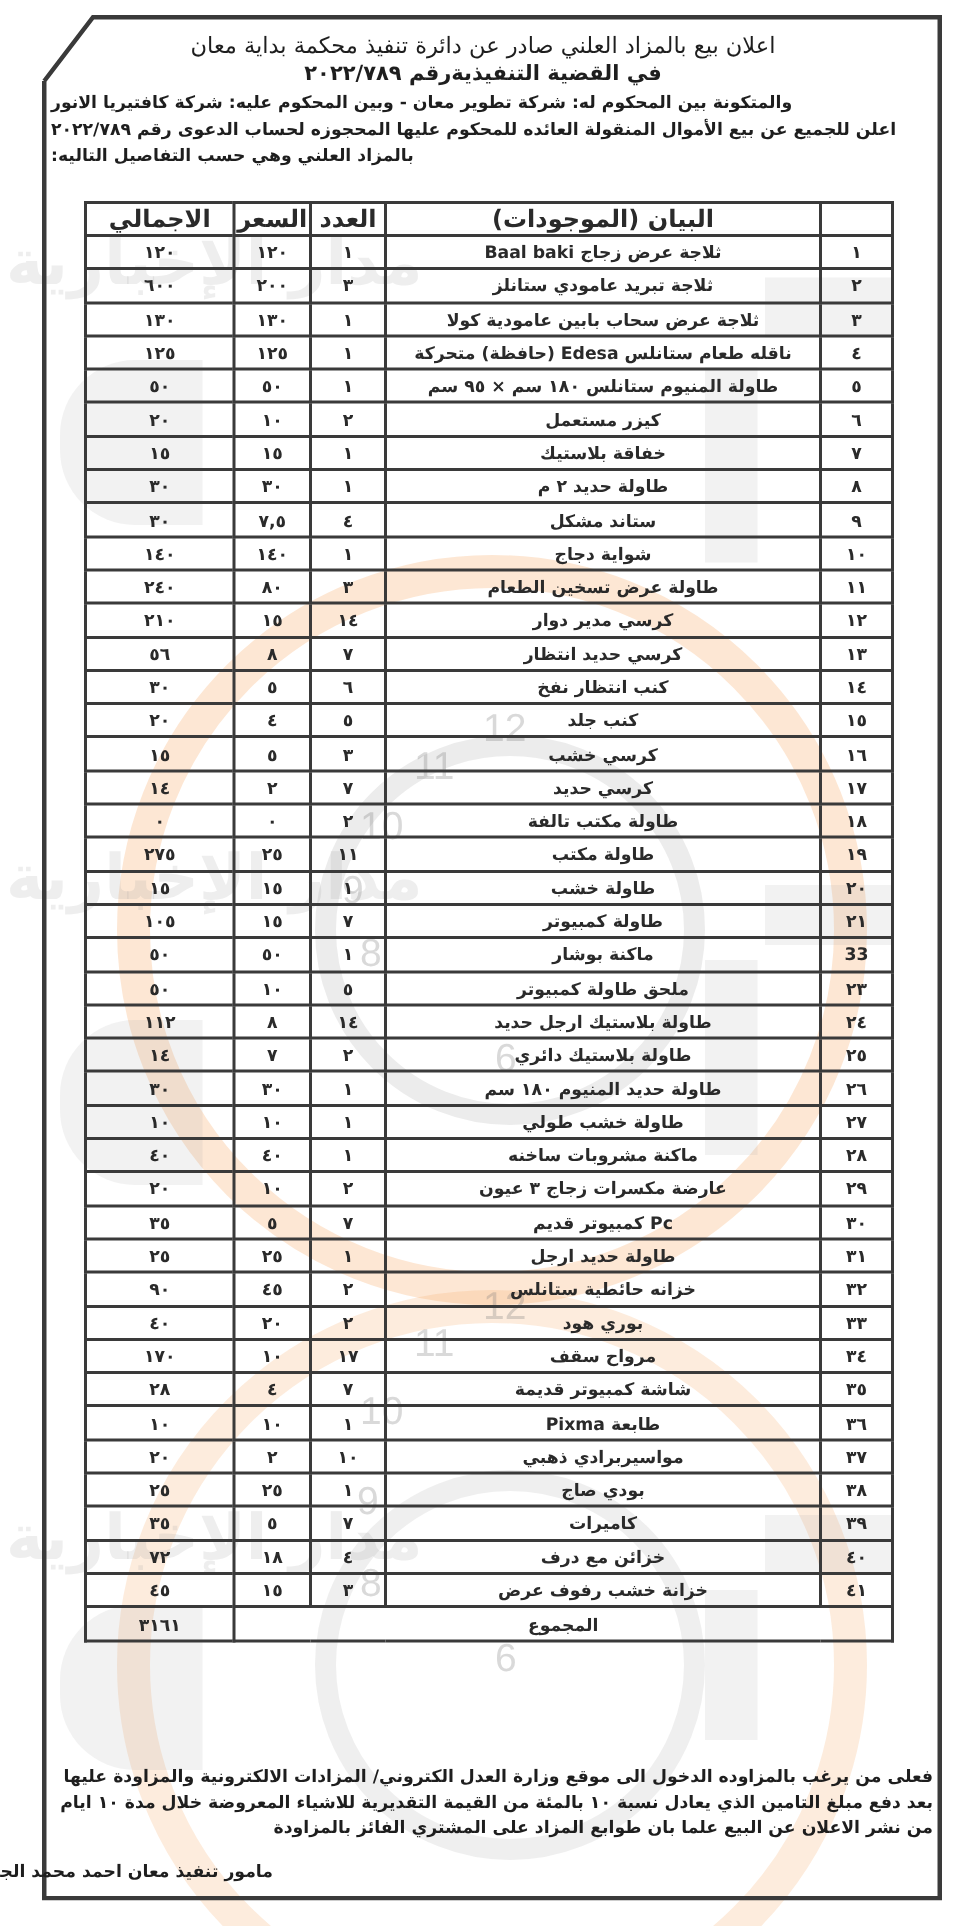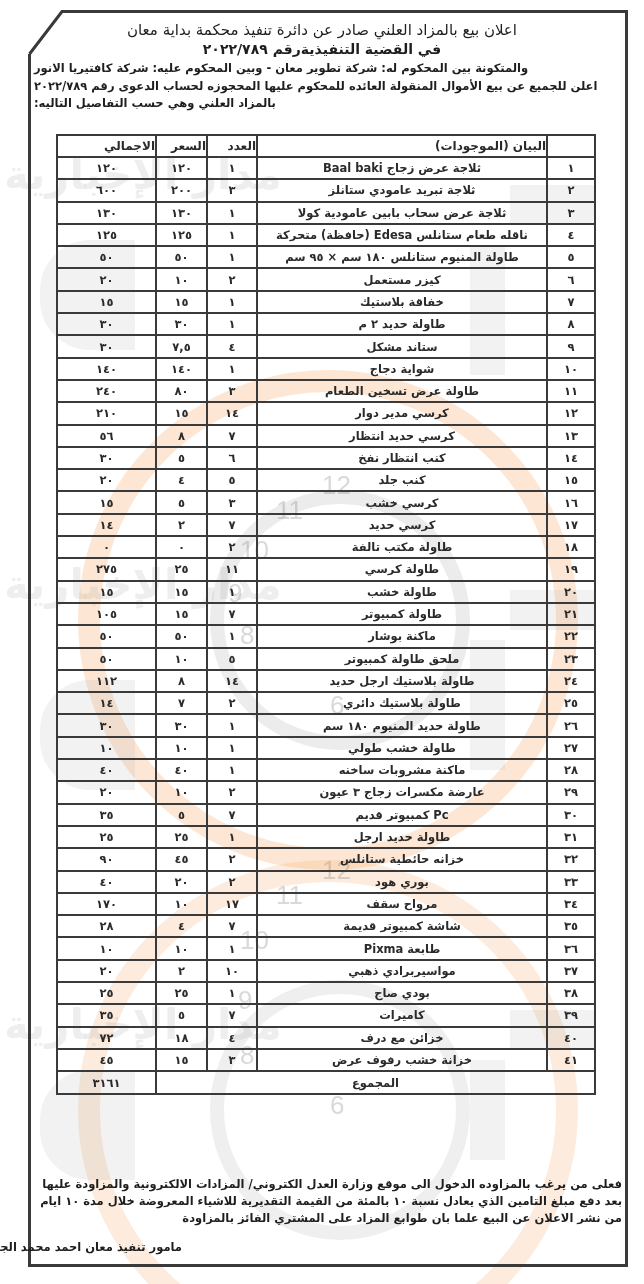--- a/index.html
+++ b/index.html
@@ -33,21 +33,21 @@
     font-size:11.5px; font-weight:bold; line-height:17.5px; color:#1e1e1e; }
 
   table.items {
     position:absolute; left:56px; top:134px; width:538px; border-collapse:collapse; direction:rtl; z-index:2;
     table-layout:fixed;
   }
   table.items td, table.items th {
     border:2px solid #3a3a3a; text-align:center; padding:0; height:20.3px;
     font-size:11.5px; font-weight:bold; color:#2a2a2a; line-height:20px; overflow:hidden; white-space:nowrap;
   }
-  table.items th { height:19px; font-size:12px;text-align:right; }
+  table.items th { height:19px; font-size:16px; }
   col.c-num { width:48px; }
   col.c-desc { width:290px; }
   col.c-qty { width:50px; }
   col.c-price { width:51px; }
   col.c-total { width:99px; }
   td.desc { font-size:12px;margin-top:25px; }
   tr.total td { height:21px; }
 
   .footer { position:absolute; left:34px; right:22px; top:1176px; direction:rtl; text-align:right; z-index:2;
     font-size:11.5px; font-weight:bold; line-height:17px; color:#1e1e1e; }
@@ -241,41 +241,41 @@
       </tr>
       <tr>
         <td>١٨</td>
         <td class="desc">طاولة مكتب تالفة</td>
         <td>٢</td>
         <td>٠</td>
         <td>٠</td>
       </tr>
       <tr>
         <td>١٩</td>
-        <td class="desc">طاولة كرسي</td>
+        <td class="desc">طاولة مكتب</td>
         <td>١١</td>
         <td>٢٥</td>
         <td>٢٧٥</td>
       </tr>
       <tr>
         <td>٢٠</td>
         <td class="desc">طاولة خشب</td>
         <td>١</td>
         <td>١٥</td>
         <td>١٥</td>
       </tr>
       <tr>
         <td>٢١</td>
         <td class="desc">طاولة كمبيوتر</td>
         <td>٧</td>
         <td>١٥</td>
         <td>١٠٥</td>
       </tr>
       <tr>
-        <td>٢٢</td>
+        <td>33</td>
         <td class="desc">ماكنة بوشار</td>
         <td>١</td>
         <td>٥٠</td>
         <td>٥٠</td>
       </tr>
       <tr>
         <td>٢٣</td>
         <td class="desc">ملحق طاولة كمبيوتر</td>
         <td>٥</td>
         <td>١٠</td>

